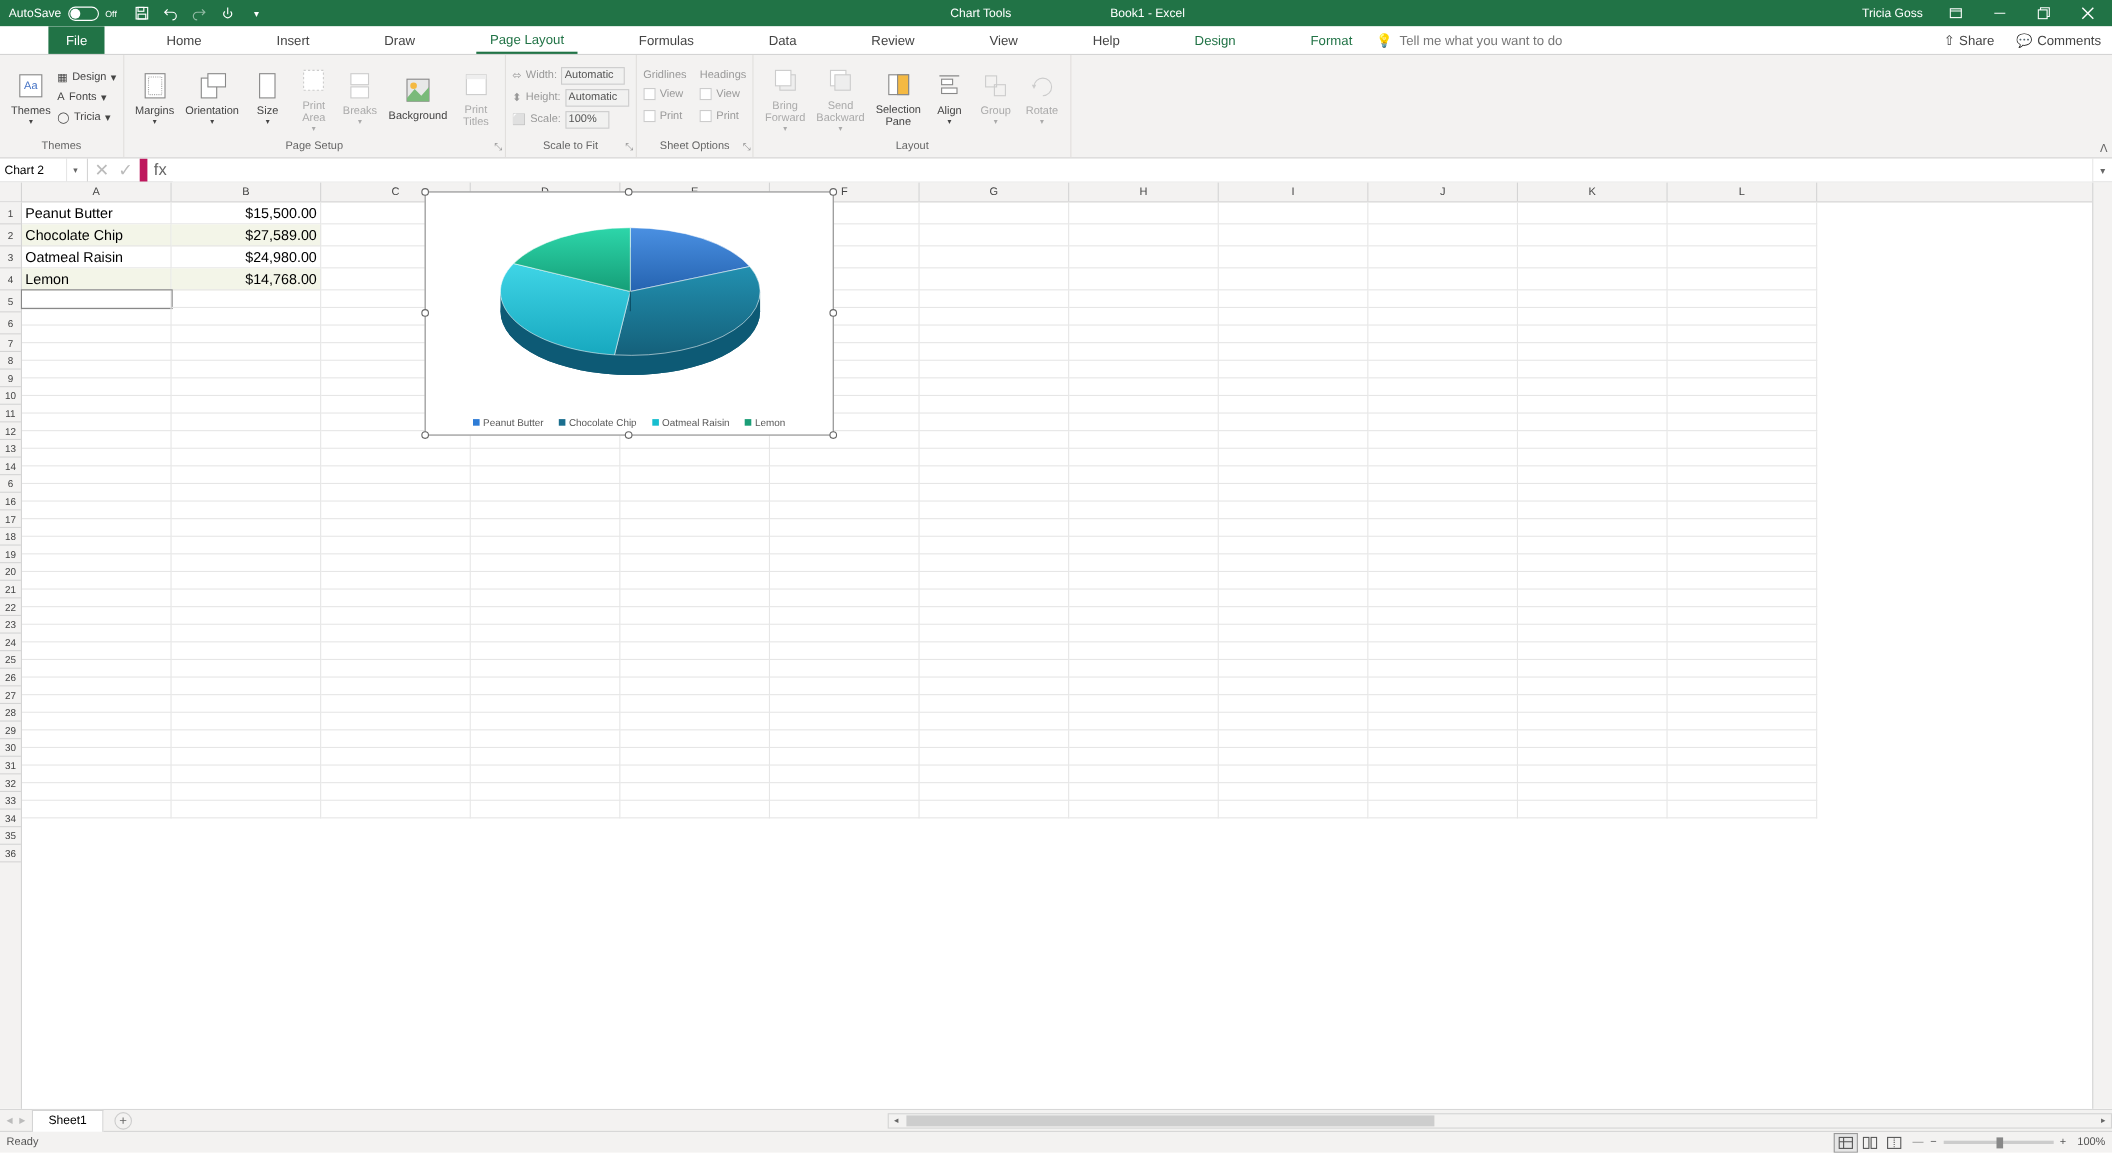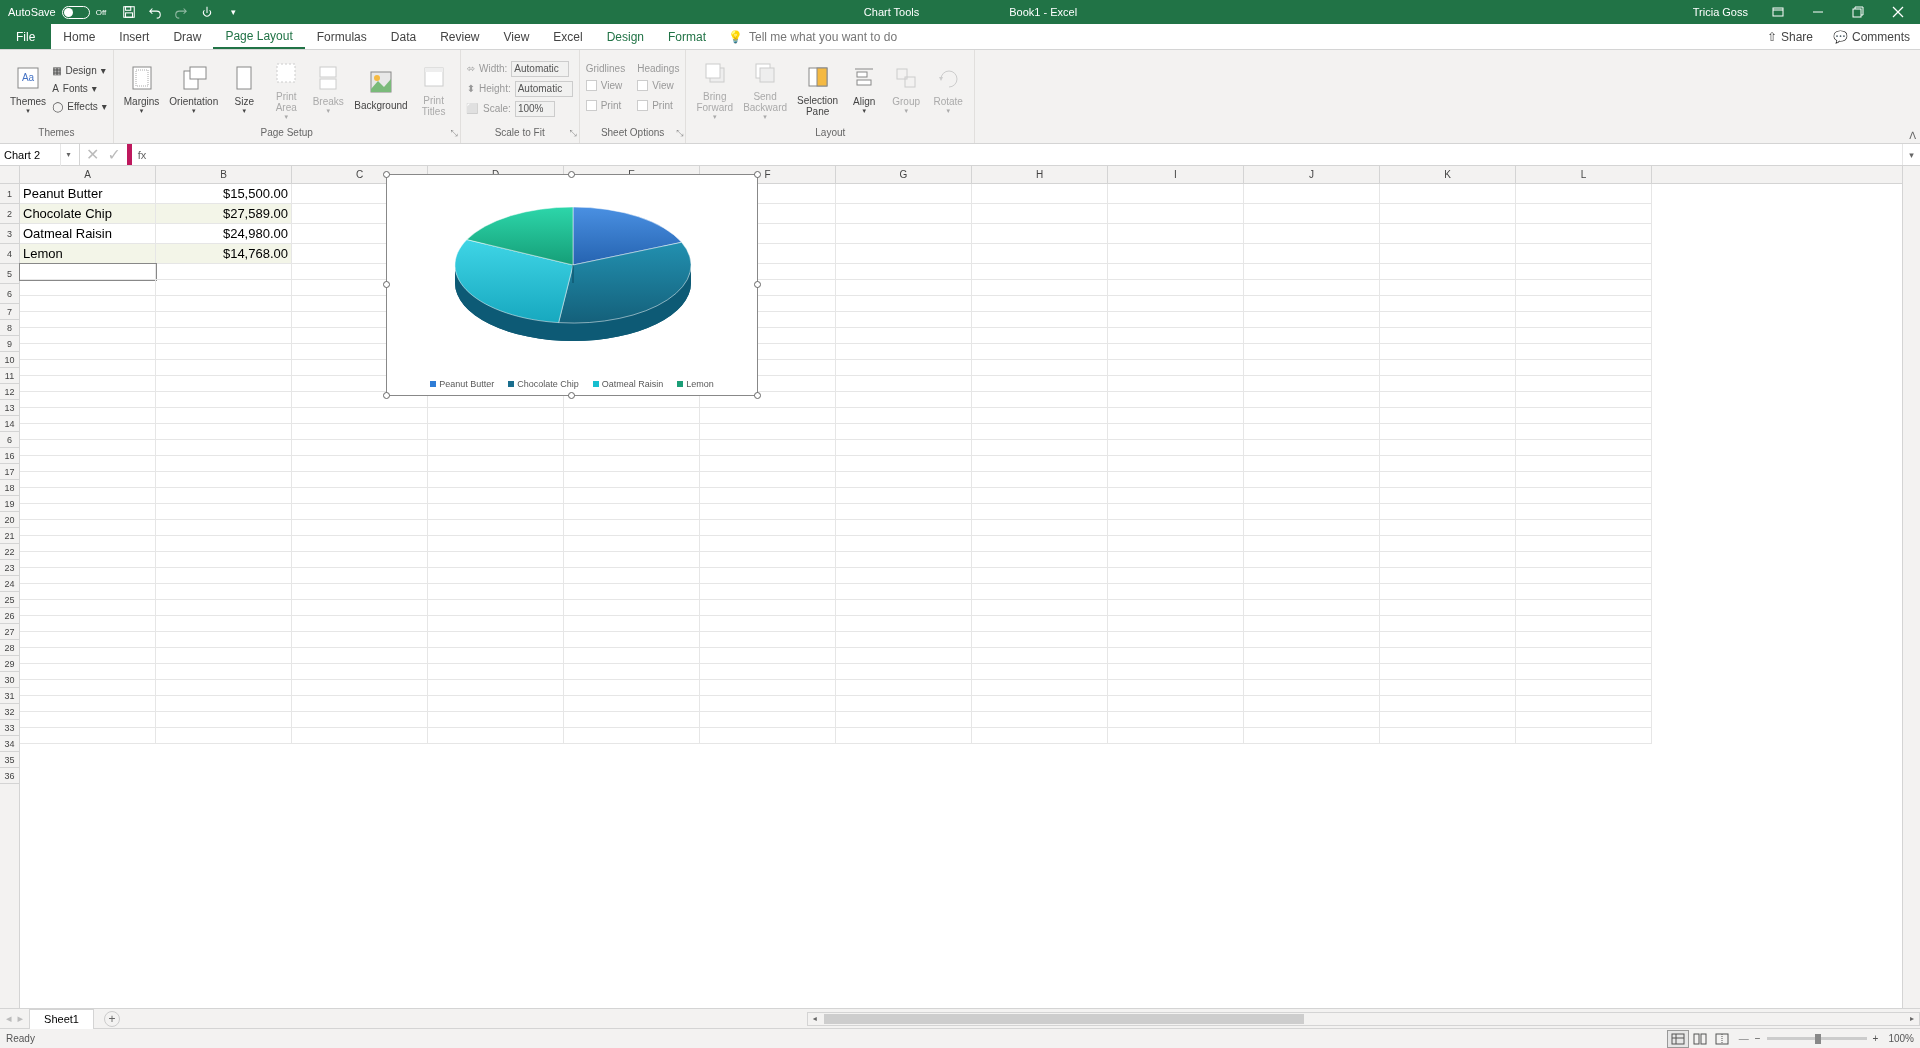--- a/index.html
+++ b/index.html
@@ -12,21 +12,21 @@
 .titlebar .toggle-knob { width: 9px; height: 9px; background: #fff; border-radius: 50%; }
 .titlebar .qat { display: flex; gap: 4px; align-items: center; padding: 0 4px; }
 .titlebar .qat-btn { width: 22px; height: 22px; display: flex; align-items: center; justify-content: center; cursor: pointer; }
 .titlebar .center { flex: 1; display: flex; justify-content: center; align-items: center; gap: 90px; }
 .titlebar .right { display: flex; align-items: center; gap: 4px; padding-right: 4px; }
 .titlebar .win-btn { width: 36px; height: 24px; display: flex; align-items: center; justify-content: center; cursor: pointer; }
 .titlebar .username { margin-right: 8px; }
 
 
 .ribbon-tabs { height: 26px; background: #fff; display: flex; align-items: stretch; border-bottom: 1px solid #d4d4d4; font-size: 12px; }
-.ribbon-tabs .tab { padding: 0 12px; display: flex; align-items: center; cursor: pointer; color: #444; }
+.ribbon-tabs .tab { padding: 0 12px; display: flex; align-items: center; cursor: pointer; color: #444; margin-left: 44px; }
 .ribbon-tabs .tab.file { background: #217346; color: #fff; padding: 0 16px; }
 .ribbon-tabs .tab.active { border-bottom: 2px solid #217346; color: #217346; }
 .ribbon-tabs .tab.context { color: #217346; }
 .ribbon-tabs .tell-me { display: flex; align-items: center; color: #777; gap: 6px; margin-left: 10px; }
 .ribbon-tabs .spacer { flex: 1; }
 .ribbon-tabs .right-btn { padding: 0 10px; display: flex; align-items: center; gap: 4px; cursor: pointer; color: #444; }
 
 
 .ribbon { height: 94px; background: #f3f2f1; border-bottom: 1px solid #d4d4d4; display: flex; position: relative; }
 .ribbon-group { border-right: 1px solid #e1dfdd; display: flex; flex-direction: column; }
@@ -41,21 +41,21 @@
 .mini-row input { width: 58px; height: 16px; font-size: 10px; border: 1px solid #ccc; padding: 0 2px; }
 .mini-row .cb { width: 11px; height: 11px; border: 1px solid #ccc; background: #fff; }
 .collapse-btn { position: absolute; right: 4px; bottom: 2px; font-size: 10px; color: #666; cursor: pointer; }
 
 
 .formula-row { height: 22px; border-bottom: 1px solid #d4d4d4; display: flex; align-items: stretch; background: #fff; }
 .name-box { width: 80px; border-right: 1px solid #d4d4d4; display: flex; align-items: center; }
 .name-box input { border: none; width: 60px; font-size: 11px; padding: 0 4px; outline: none; }
 .name-box .dd { width: 16px; text-align: center; border-left: 1px solid #e6e6e6; cursor: pointer; color: #666; font-size: 8px; line-height: 22px; }
 .fx-btns { display: flex; align-items: center; padding: 0 6px; gap: 8px; color: #bbb; }
-.fx-label { font-size: 11px; color: #666; padding: 0 6px; border-left: 5px solid #be185d; display: flex; align-items: center; }
+.fx-label { font-size: 15px; color: #666; padding: 0 6px; border-left: 7px solid #be185d; display: flex; align-items: center; }
 .formula-input { flex: 1; border: none; font-size: 11px; outline: none; }
 .formula-expand { width: 18px; border-left: 1px solid #e6e6e6; display: flex; align-items: center; justify-content: center; color: #666; font-size: 9px; cursor: pointer; }
 
 
 .grid-wrap { position: relative; height: calc(100vh - 24px - 26px - 94px - 22px - 20px - 20px); background: #fff; }
 .corner { position: absolute; left: 0; top: 0; width: 20px; height: 18px; background: #f3f2f1; border-right: 1px solid #d4d4d4; border-bottom: 1px solid #d4d4d4; }
 .col-headers { position: absolute; left: 20px; top: 0; right: 18px; height: 18px; display: flex; background: #f3f2f1; border-bottom: 1px solid #d4d4d4; }
 .col-h { border-right: 1px solid #d4d4d4; font-size: 10px; color: #444; display: flex; align-items: center; justify-content: center; }
 .row-headers { position: absolute; left: 0; top: 18px; width: 20px; bottom: 0; background: #f3f2f1; border-right: 1px solid #d4d4d4; }
 .row-h { height: 16px; border-bottom: 1px solid #d4d4d4; font-size: 9px; color: #444; display: flex; align-items: center; justify-content: center; }
@@ -169,21 +169,21 @@
 <div class="ribbon-tabs">
   <div class="tab file">File</div>
   <div class="tab">Home</div>
   <div class="tab">Insert</div>
   <div class="tab">Draw</div>
   <div class="tab active">Page Layout</div>
   <div class="tab">Formulas</div>
   <div class="tab">Data</div>
   <div class="tab">Review</div>
   <div class="tab">View</div>
-  <div class="tab">Excel</div>
+  <div class="tab">Help</div>
   <div class="tab context">Design</div>
   <div class="tab context">Format</div>
   <div class="tell-me">
     <span>💡</span>
     <span>Tell me what you want to do</span>
   </div>
   <div class="spacer"></div>
   <div class="right-btn">
       <span>⇧</span>
       <span>Share</span>
@@ -204,21 +204,21 @@
               <rect x="3" y="3" width="20" height="20" fill="#fff" stroke="#888"></rect>
               <text x="13" y="16" font-size="10" text-anchor="middle" fill="#4472c4">Aa</text>
             </svg>
           </div>
         <span>Themes</span>
           <span class="caret">▾</span>
       </div>
       <div style="display:flex;flex-direction:column;gap:0">
         <div class="mini-row" style="color:#444"><span>▦</span><span>Design</span>▾</div>
         <div class="mini-row" style="color:#444"><span>A</span><span>Fonts</span>▾</div>
-        <div class="mini-row" style="color:#444"><span>◯</span><span>Effects</span>▾</div>
+        <div class="mini-row" style="color:#444"><span>◯</span><span>Tricia</span>▾</div>
       </div>
     </div>
     <div class="ribbon-group-label">Themes</div>
   </div>
 
   <div class="ribbon-group">
     <div class="ribbon-group-body">
       <div class="rbtn">
           <div class="icon">
             <svg width="26" height="26">

